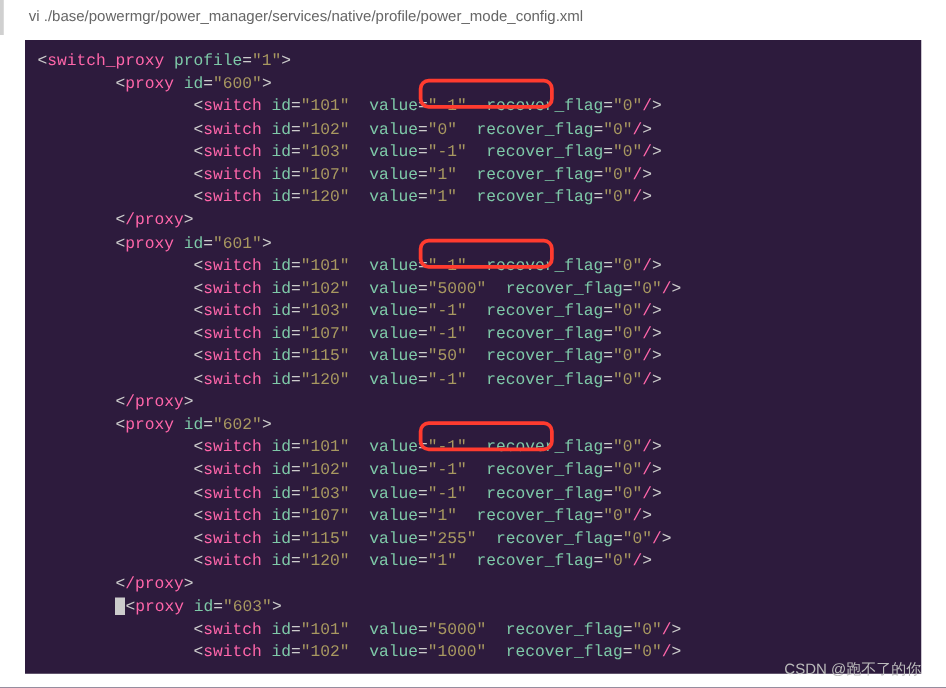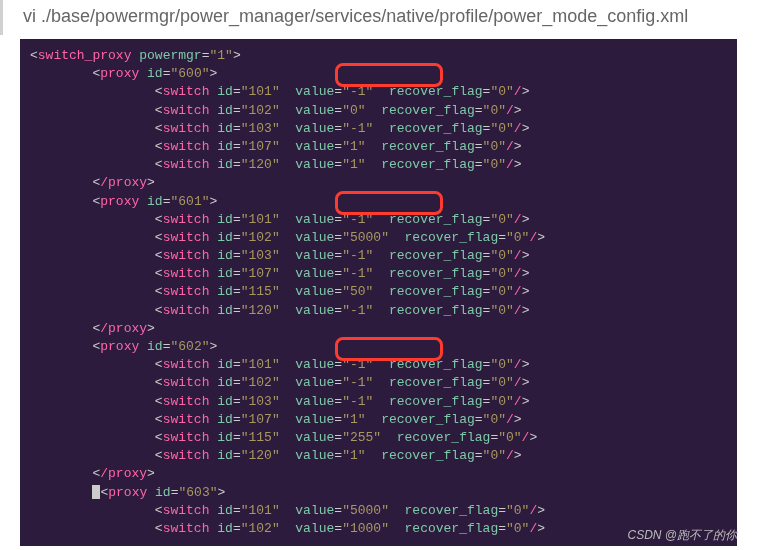--- a/index.html
+++ b/index.html
@@ -12,21 +12,21 @@
       font-size: 13px;
       background: #fff;
       width: 757px;
       height: 550px;
       overflow: hidden;
       position: relative;
     }
     .header {
       padding: 6px 20px 8px;
       color: #666;
-      font-size: 18px;
+      font-size: 12px;
       font-family: -apple-system, Arial, sans-serif;
       border-left: 3px solid #d0d0d0;
     }
     .code-block {
       background: #2d1b3d;
       margin: 4px 20px 0;
       padding: 8px 10px;
       position: relative;
       line-height: 1.4;
       white-space: pre;
@@ -44,39 +44,38 @@
       z-index: 10;
     }
     .watermark {
       position: absolute;
       bottom: 6px;
       right: 20px;
       color: #bbb;
       font-size: 12px;
       font-family: -apple-system, Arial, sans-serif;
       z-index: 20;
-      font-style: italic;
     }
     .cursor-block {
       background: #ccc;
       color: #2d1b3d;
       display: inline-block;
       width: 8px;
       height: 14px;
       vertical-align: middle;
     }
   </style>
 </head>
 <body>
 
 <div class="header">
   <span>vi ./base/powermgr/power_manager/services/native/profile/power_mode_config.xml</span>
 </div>
 
-<div class="code-block" id="code"><span class="punct">&lt;</span><span class="tag">switch_proxy</span> <span class="attr">powermgr</span><span class="punct">=</span><span class="val">"1"</span><span class="punct">&gt;</span>
+<div class="code-block" id="code"><span class="punct">&lt;</span><span class="tag">switch_proxy</span> <span class="attr">profile</span><span class="punct">=</span><span class="val">"1"</span><span class="punct">&gt;</span>
         <span class="punct">&lt;</span><span class="tag">proxy</span> <span class="attr">id</span><span class="punct">=</span><span class="val">"600"</span><span class="punct">&gt;</span>
                 <span class="punct">&lt;</span><span class="tag">switch</span> <span class="attr">id</span><span class="punct">=</span><span class="val">"101"</span>  <span class="attr">value</span><span class="punct">=</span><span class="val">"-1"</span>  <span class="attr">recover_flag</span><span class="punct">=</span><span class="val">"0"</span><span class="tag">/</span><span class="punct">&gt;</span>
                 <span class="punct">&lt;</span><span class="tag">switch</span> <span class="attr">id</span><span class="punct">=</span><span class="val">"102"</span>  <span class="attr">value</span><span class="punct">=</span><span class="val">"0"</span>  <span class="attr">recover_flag</span><span class="punct">=</span><span class="val">"0"</span><span class="tag">/</span><span class="punct">&gt;</span>
                 <span class="punct">&lt;</span><span class="tag">switch</span> <span class="attr">id</span><span class="punct">=</span><span class="val">"103"</span>  <span class="attr">value</span><span class="punct">=</span><span class="val">"-1"</span>  <span class="attr">recover_flag</span><span class="punct">=</span><span class="val">"0"</span><span class="tag">/</span><span class="punct">&gt;</span>
                 <span class="punct">&lt;</span><span class="tag">switch</span> <span class="attr">id</span><span class="punct">=</span><span class="val">"107"</span>  <span class="attr">value</span><span class="punct">=</span><span class="val">"1"</span>  <span class="attr">recover_flag</span><span class="punct">=</span><span class="val">"0"</span><span class="tag">/</span><span class="punct">&gt;</span>
                 <span class="punct">&lt;</span><span class="tag">switch</span> <span class="attr">id</span><span class="punct">=</span><span class="val">"120"</span>  <span class="attr">value</span><span class="punct">=</span><span class="val">"1"</span>  <span class="attr">recover_flag</span><span class="punct">=</span><span class="val">"0"</span><span class="tag">/</span><span class="punct">&gt;</span>
         <span class="punct">&lt;</span><span class="tag">/proxy</span><span class="punct">&gt;</span>
         <span class="punct">&lt;</span><span class="tag">proxy</span> <span class="attr">id</span><span class="punct">=</span><span class="val">"601"</span><span class="punct">&gt;</span>
                 <span class="punct">&lt;</span><span class="tag">switch</span> <span class="attr">id</span><span class="punct">=</span><span class="val">"101"</span>  <span class="attr">value</span><span class="punct">=</span><span class="val">"-1"</span>  <span class="attr">recover_flag</span><span class="punct">=</span><span class="val">"0"</span><span class="tag">/</span><span class="punct">&gt;</span>
                 <span class="punct">&lt;</span><span class="tag">switch</span> <span class="attr">id</span><span class="punct">=</span><span class="val">"102"</span>  <span class="attr">value</span><span class="punct">=</span><span class="val">"5000"</span>  <span class="attr">recover_flag</span><span class="punct">=</span><span class="val">"0"</span><span class="tag">/</span><span class="punct">&gt;</span>

